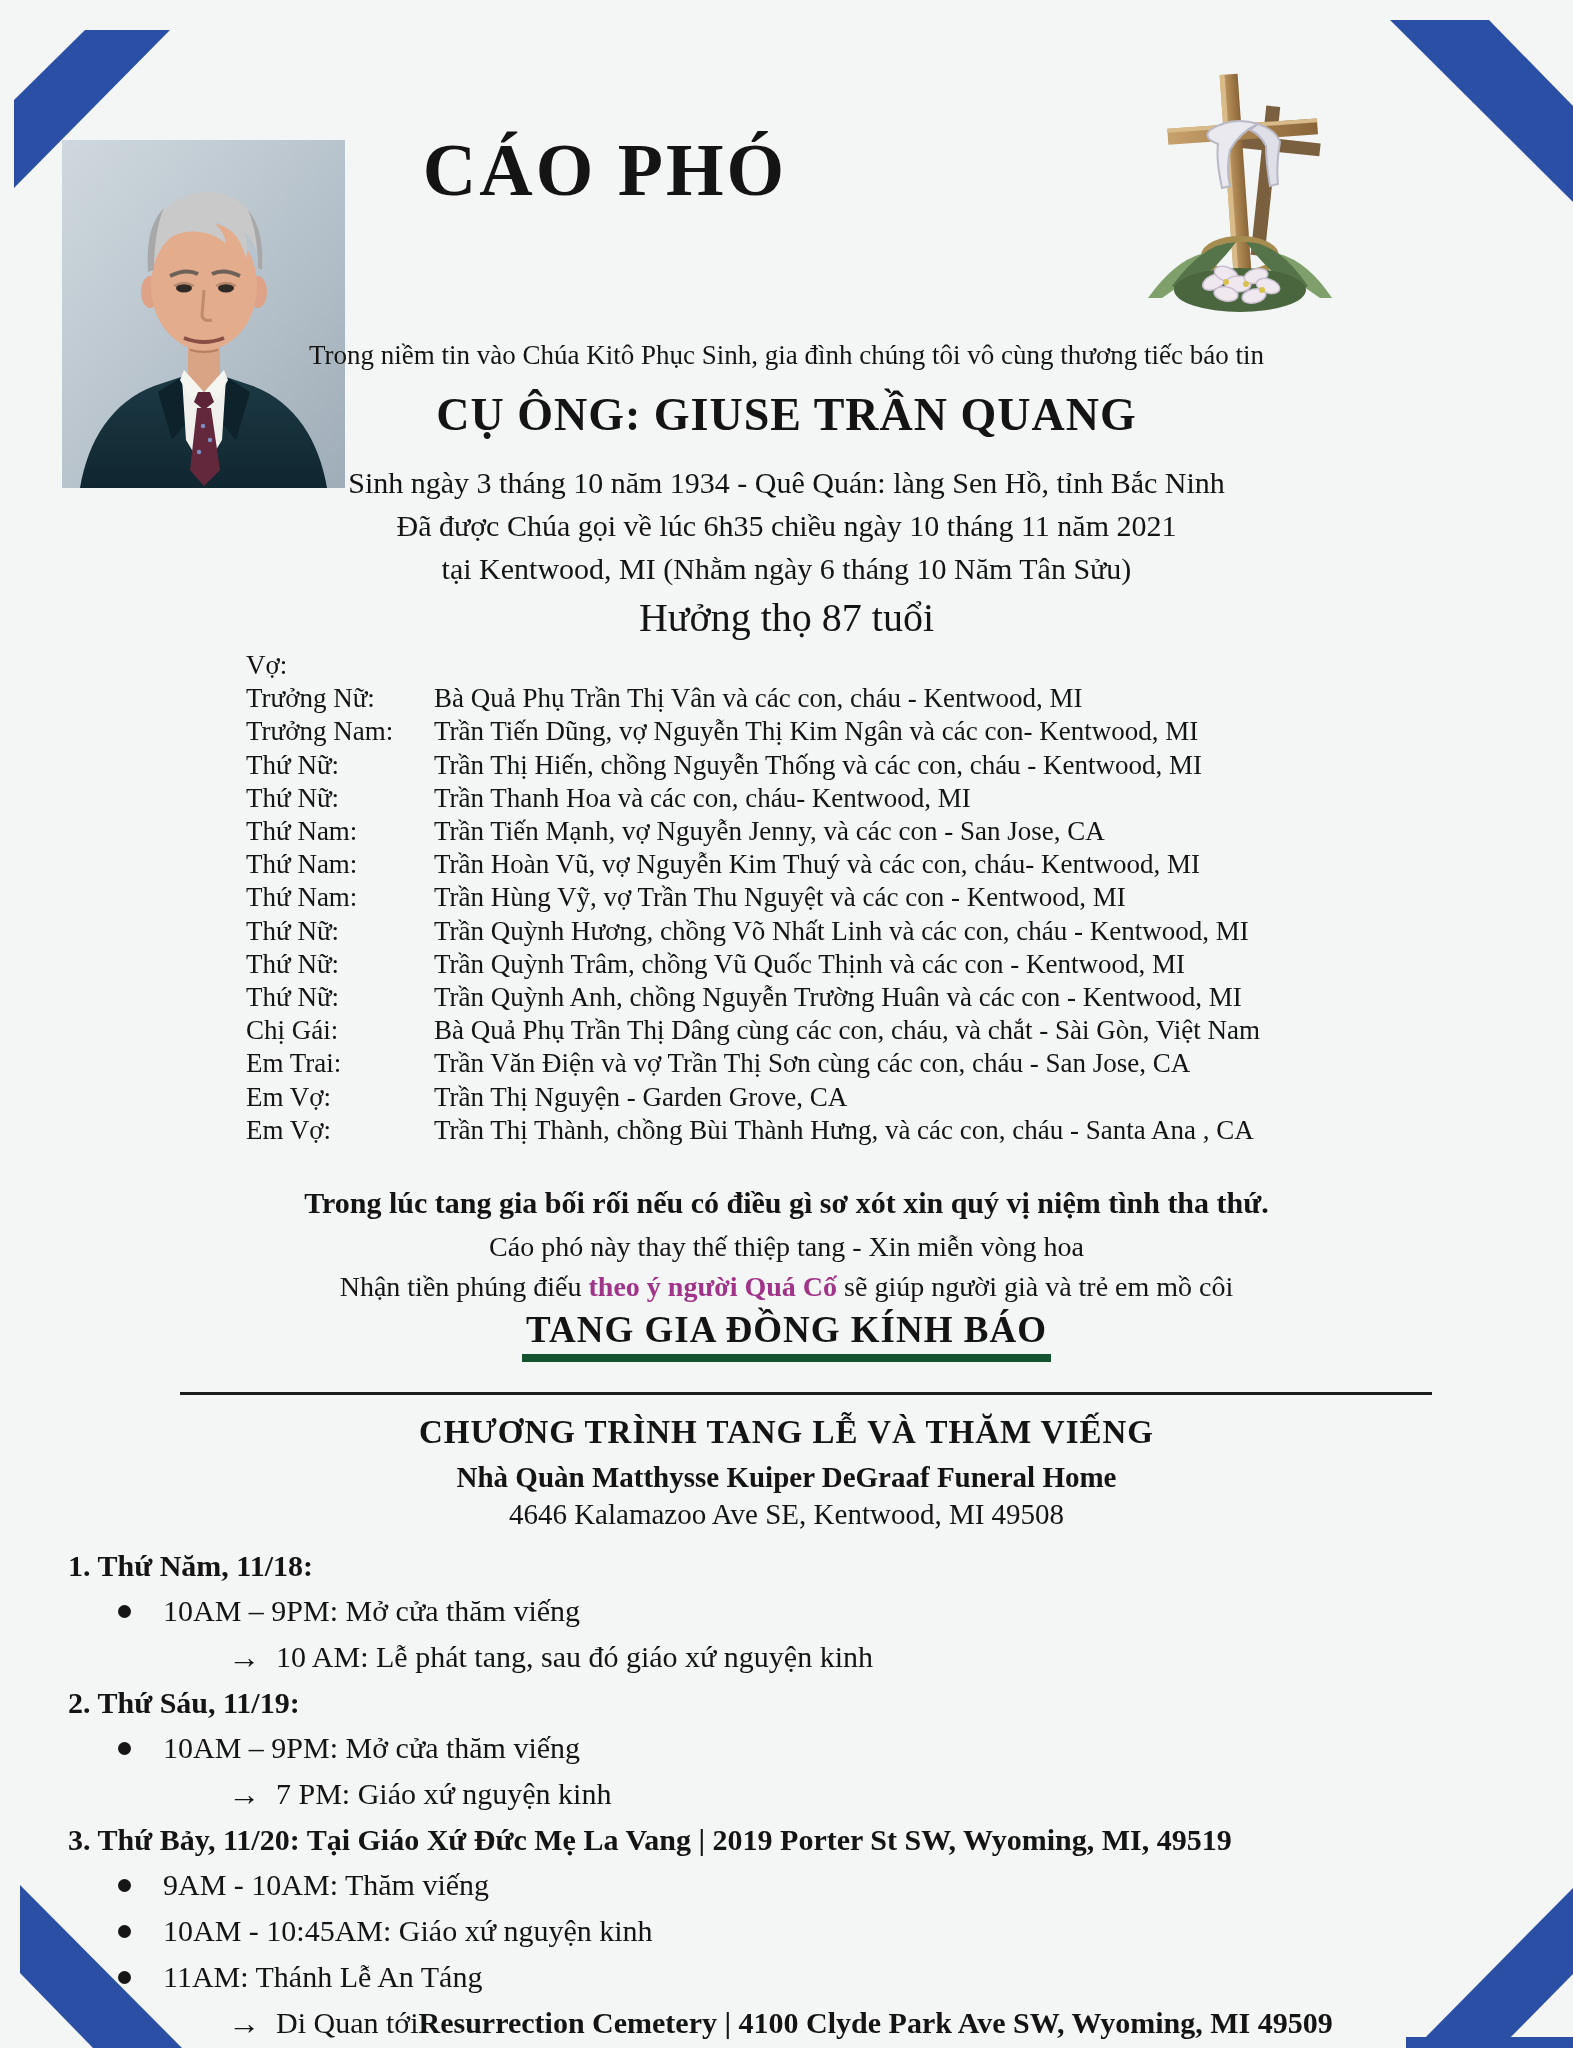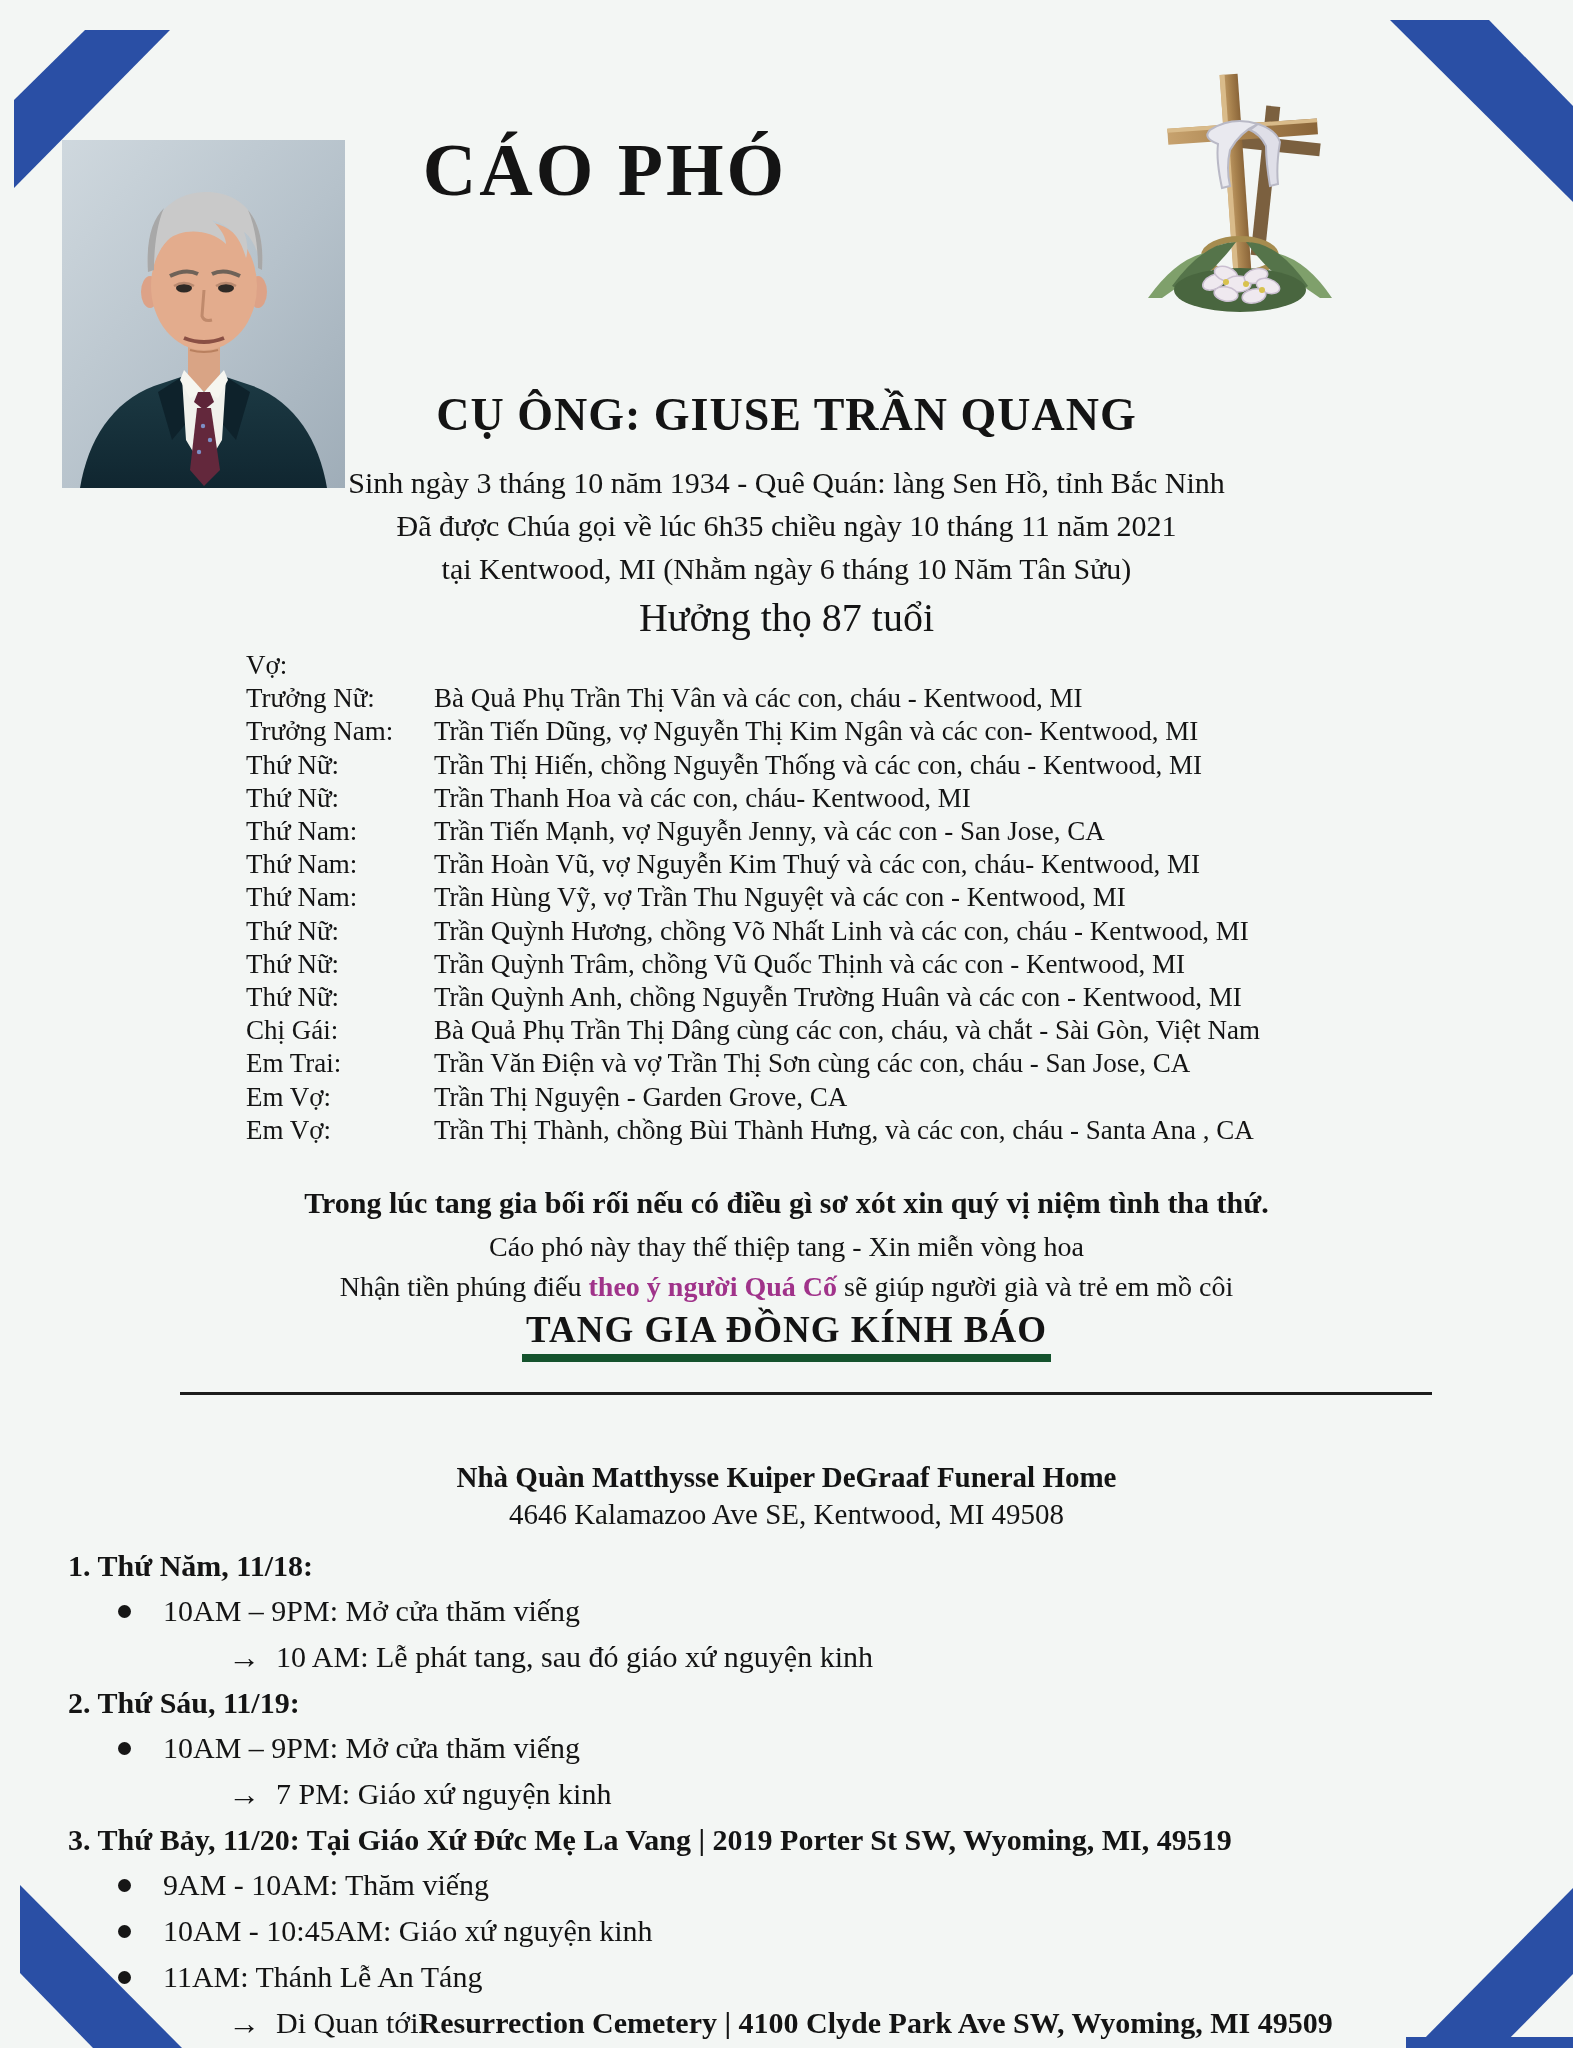--- a/index.html
+++ b/index.html
@@ -142,20 +142,21 @@
       <g fill="#d8c24e">
           <circle cx="108" cy="236" r="3"></circle>
           <circle cx="128" cy="238" r="3"></circle>
           <circle cx="144" cy="244" r="3"></circle>
         </g>
     </svg>
   </div>
 
   <h1 class="title">CÁO PHÓ</h1>
 
+  <div class="cline intro">Trong niềm tin vào Chúa Kitô Phục Sinh, gia đình chúng tôi vô cùng thương tiếc báo tin</div>
   <div class="cline name">CỤ ÔNG: GIUSE TRẦN QUANG</div>
   <div class="cline birth">Sinh ngày 3 tháng 10 năm 1934 - Quê Quán: làng Sen Hồ, tỉnh Bắc Ninh</div>
   <div class="cline death">Đã được Chúa gọi về lúc 6h35 chiều ngày 10 tháng 11 năm 2021</div>
   <div class="cline loc">tại Kentwood, MI (Nhằm ngày 6 tháng 10 Năm Tân Sửu)</div>
   <div class="cline age">Hưởng thọ 87 tuổi</div>
 
   <div class="family">
       <div class="frow">
       <span class="frel">Vợ:</span>
     </div>
@@ -217,20 +218,21 @@
     </div>
     </div>
 
   <div class="cline apology">Trong lúc tang gia bối rối nếu có điều gì sơ xót xin quý vị niệm tình tha thứ.</div>
   <div class="cline card">Cáo phó này thay thế thiệp tang - Xin miễn vòng hoa</div>
   <div class="cline donation"><span>Nhận tiền phúng điếu </span><span class="hl" style="color:#a0338a">theo ý người Quá Cố</span><span>  sẽ giúp người già và trẻ em mồ côi</span></div>
   <div class="cline announce-wrap"><span class="announce">TANG GIA ĐỒNG KÍNH BÁO</span></div>
 
   <div class="rule"></div>
 
+  <div class="cline pheading">CHƯƠNG TRÌNH TANG LỄ VÀ THĂM VIẾNG</div>
   <div class="cline phome">Nhà Quàn Matthysse Kuiper DeGraaf Funeral Home</div>
   <div class="cline paddr">4646 Kalamazoo Ave SE, Kentwood, MI 49508</div>
 
   <div class="pdays">
       <div>
       <div class="pday-title">1.  Thứ Năm, 11/18:</div>
       <div>
           <div class="pitem bullet">
       <span class="dot"></span>
       <span>10AM – 9PM: Mở cửa thăm viếng</span>

